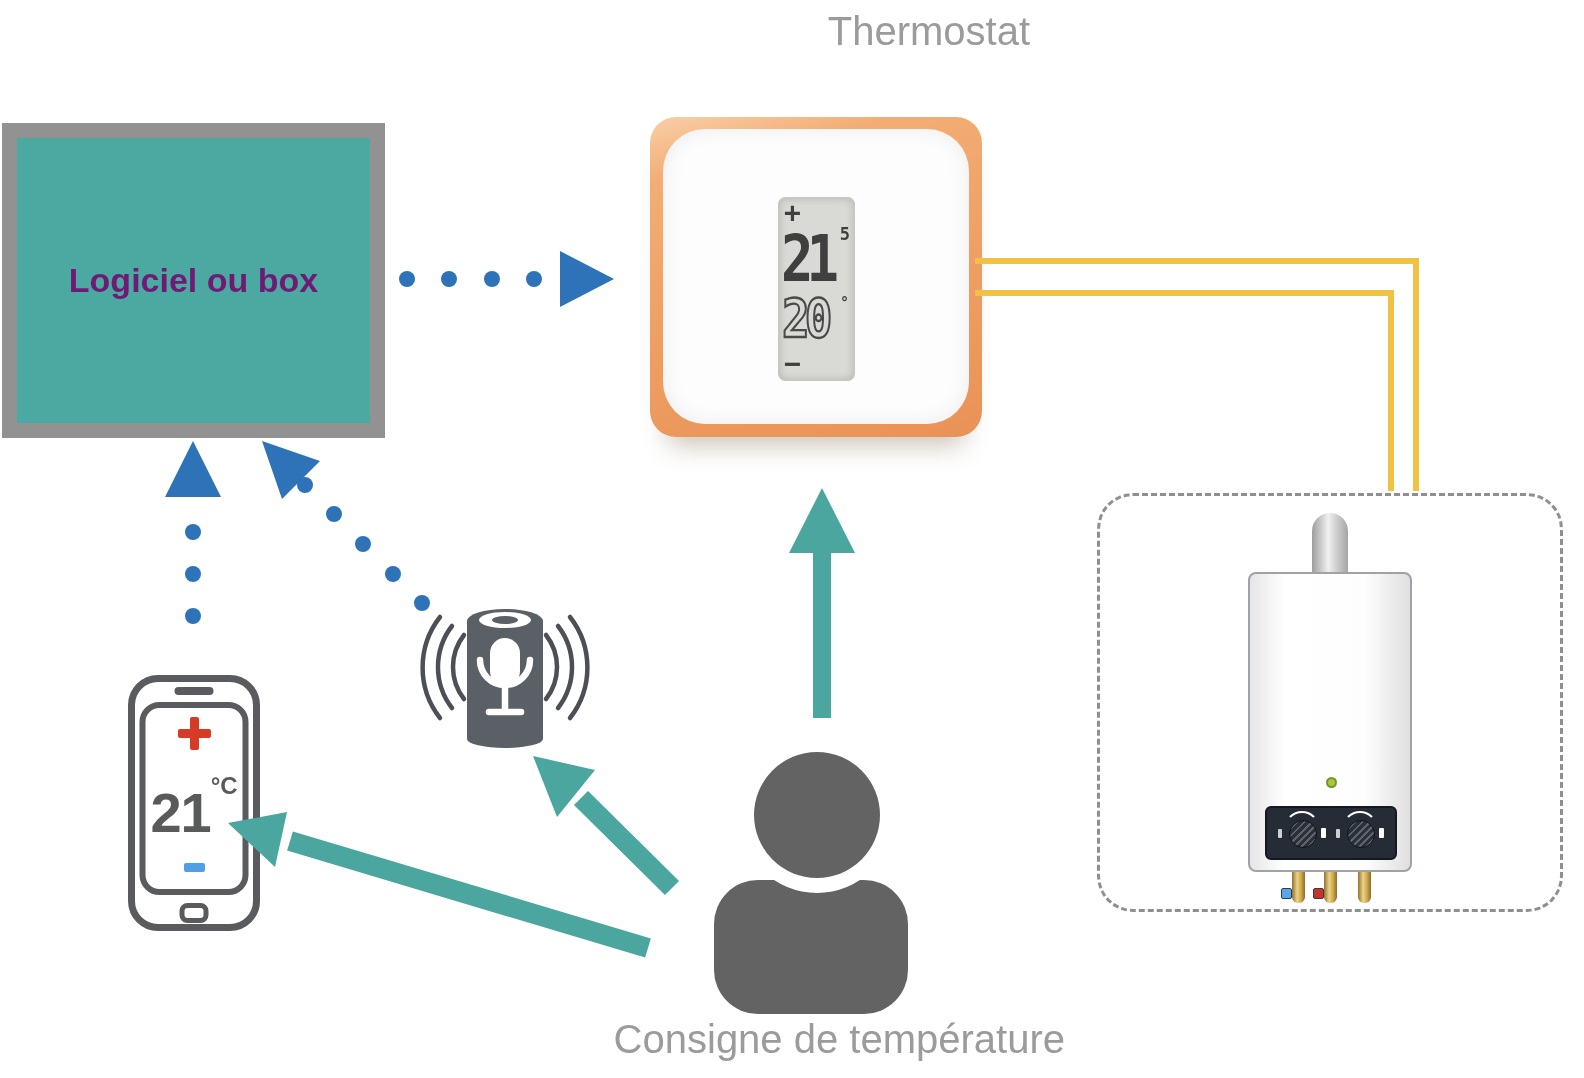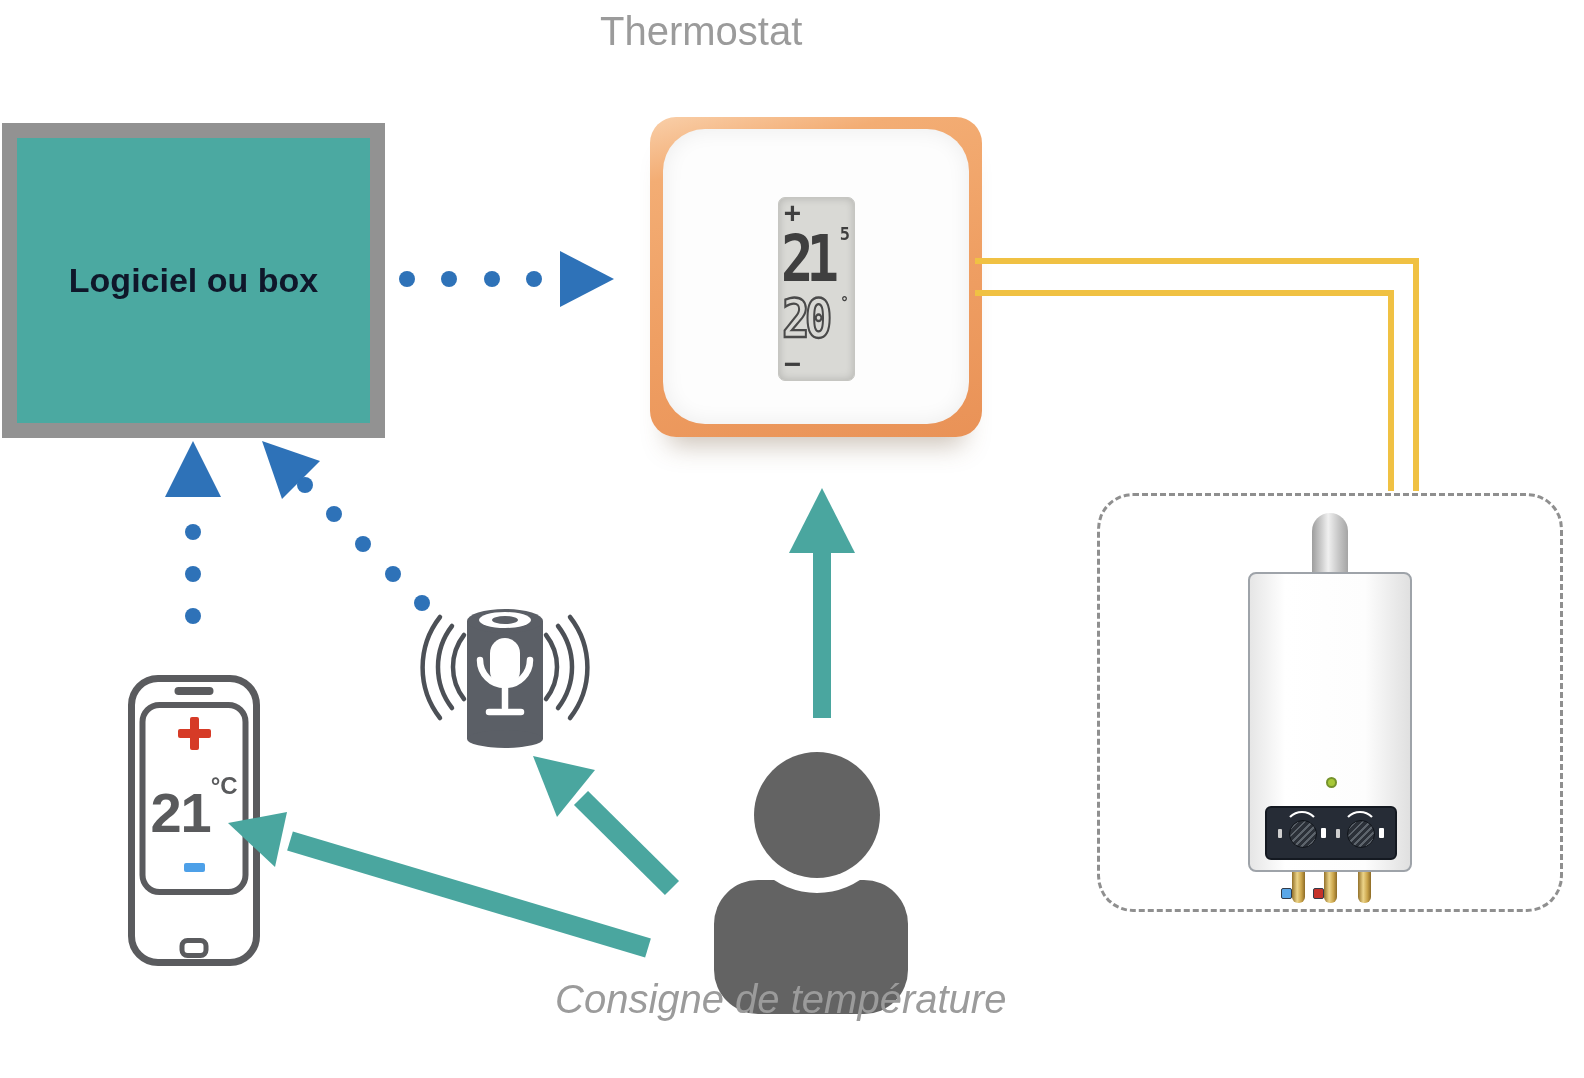--- a/index.html
+++ b/index.html
@@ -1,27 +1,27 @@
 <!DOCTYPE html>
 <html><head>
 <meta charset="utf-8">
 <style>
   html,body{margin:0;padding:0;background:#fff;}
   .canvas{position:relative;width:1584px;height:1078px;background:#fff;overflow:hidden;
           font-family:"Liberation Sans",sans-serif;}
   .abs{position:absolute;}
 
   
-  .gray-label{position:absolute;color:#9B9B9B;font-size:40px;line-height:1.06;text-align:left;}
+  .gray-label{position:absolute;color:#9B9B9B;font-size:40px;line-height:1.06;text-align:right;}
   .gray-label span{display:block;}
 
   
   .domo-box{position:absolute;left:2px;top:123px;width:383px;height:315px;box-sizing:border-box;
             border:15px solid #929292;background:#4BA9A1;display:flex;align-items:center;justify-content:center;}
-  .domo-box .txt{color:#0f172a;font-weight:bold;font-size:34px;line-height:1.32;text-align:center;}
+  .domo-box .txt{color:#701a75;font-weight:bold;font-size:34px;line-height:1.32;text-align:center;}
   .domo-box .txt span{display:block;}
 
   
   .thermostat{position:absolute;left:650px;top:117px;width:332px;height:320px;border-radius:26px;
               background:linear-gradient(165deg,#f9cfa9 0%,#f3ad74 16%,#ef9f63 55%,#e99257 100%);
               box-shadow:0 26px 26px -18px rgba(110,80,50,.35);}
   .thermostat .face{position:absolute;left:13px;top:12px;right:13px;bottom:13px;background:#fdfdfd;
               border-radius:42px;box-shadow:inset 0 0 22px rgba(0,0,0,.07);}
   .lcd{position:absolute;left:128px;top:80px;width:75px;height:182px;background:#D9D9D5;
        border:1px solid #c6c6c2;border-radius:7px;box-shadow:inset 0 0 9px rgba(0,0,0,.18);
@@ -29,21 +29,21 @@
   .lcd-plus{position:absolute;left:5px;top:-2px;font-size:28px;font-weight:bold;}
   .lcd-minus{position:absolute;left:5px;bottom:0px;font-size:28px;font-weight:bold;}
   .lcd-set{position:absolute;left:2px;top:24px;font-size:54px;font-weight:bold;letter-spacing:-7px;
            transform:scaleY(1.18);transform-origin:left top;}
   .lcd-set-sup{position:absolute;right:4px;top:26px;font-size:17px;font-weight:bold;}
   .lcd-cur{position:absolute;left:3px;top:90px;font-size:46px;font-weight:bold;letter-spacing:-5px;
            color:transparent;-webkit-text-stroke:2px #4A4A4A;transform:scaleY(1.15);transform-origin:left top;}
   .lcd-cur-sup{position:absolute;right:5px;top:96px;font-size:15px;font-weight:bold;}
 
   
-  .phone{position:absolute;left:128px;top:675px;width:132px;height:291px;box-sizing:border-box;
+  .phone{position:absolute;left:128px;top:675px;width:132px;height:256px;box-sizing:border-box;
          border:7px solid #5A5B5E;border-radius:30px;background:#fff;}
   .phone .slot{position:absolute;left:50%;transform:translateX(-50%);top:5px;width:39px;height:8px;
          border-radius:4px;background:#5A5B5E;}
   .phone .screen{position:absolute;left:50%;transform:translateX(-50%);top:20px;width:109px;height:193px;
          box-sizing:border-box;border:6px solid #5A5B5E;border-radius:20px;}
   .phone .home{position:absolute;left:50%;transform:translateX(-50%);bottom:1px;width:29px;height:20px;
          box-sizing:border-box;border:5px solid #5A5B5E;border-radius:8px;}
   .plus-shape{position:absolute;left:50%;top:9px;transform:translateX(-50%);width:33px;height:33px;}
   .plus-shape i{position:absolute;background:#D63B27;border-radius:2px;}
   .plus-shape .h{left:0;top:12px;width:33px;height:9px;}
@@ -178,21 +178,21 @@
         <div class="tick-r"></div>
       </div>
     </div>
   </div>
   <div class="pipe" style="left:1292px;"></div>
   <div class="pipe" style="left:1324px;"></div>
   <div class="pipe" style="left:1358px;"></div>
   <div class="valve blue"></div>
   <div class="valve red"></div>
 
-  <div class="gray-label" style="left:555px;top:978px;width:510px;font-style:italic;">
+  <div class="gray-label" style="left:555px;top:1018px;width:510px;">
     <span>Consigne de température</span>
   </div>
 
   <svg class="overlay" viewBox="0 0 1584 1078">
     <g>
       <path class="wire" d="M975,261 H1416 V491"></path>
       <path class="wire" d="M975,293 H1391 V491"></path>
     </g>
 
     <g>

